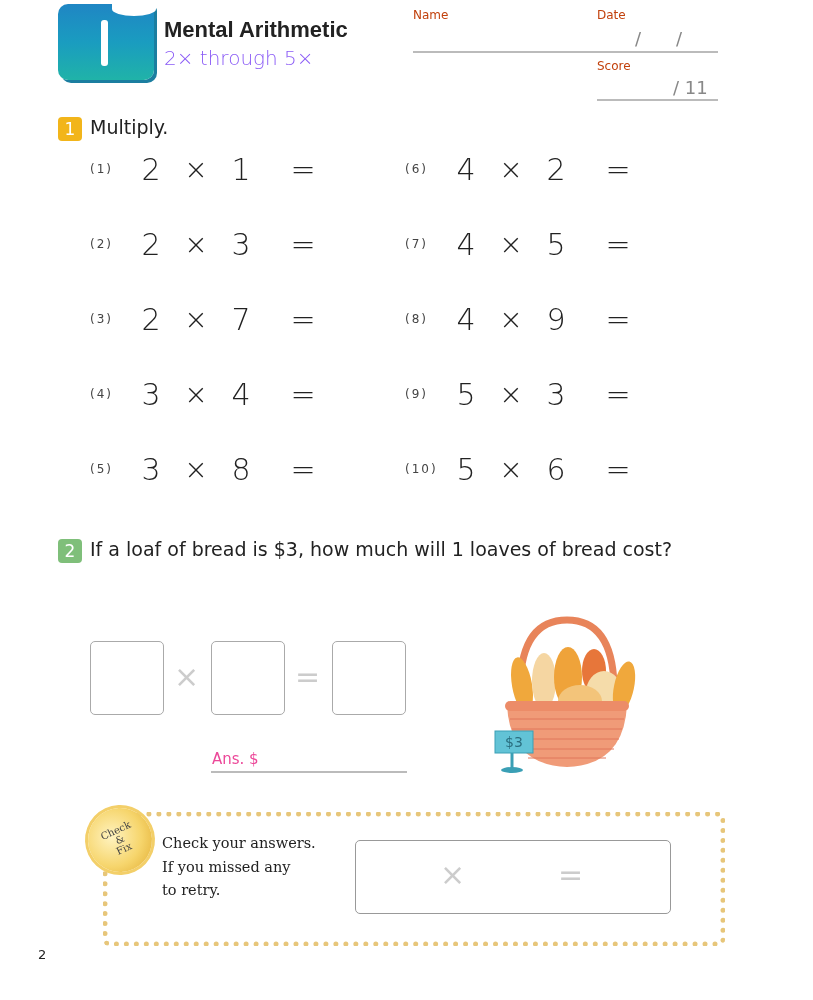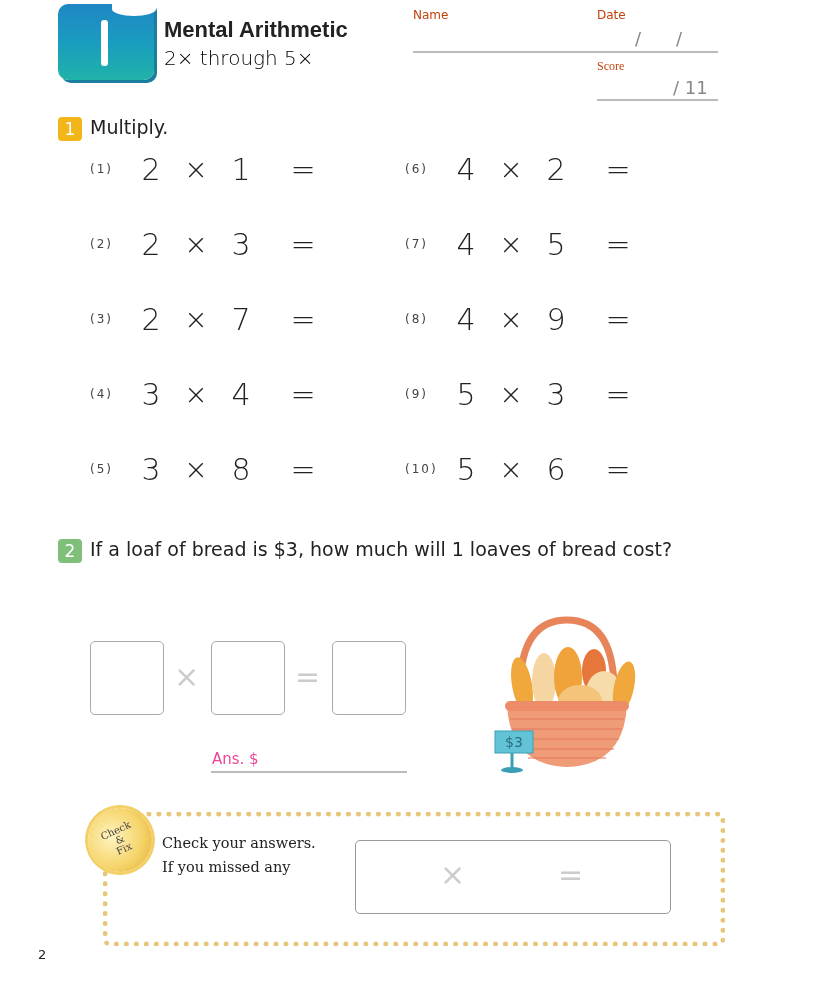--- a/index.html
+++ b/index.html
@@ -8,21 +8,21 @@
     .abs { position:absolute; }
 
     
     .logo { left:58px; top:4px; width:96px; height:76px; border-radius:10px 4px 10px 10px;
             background:linear-gradient(180deg,#1f86c4 0%,#1a9cc0 50%,#20b3a8 100%);
             box-shadow: 3px 3px 0 #1b7ea0; }
     .logo-notch { position:absolute; right:-2px; top:-2px; width:44px; height:14px; background:#fff;
                   border-radius:0 0 50% 50%; }
     .logo-bar { position:absolute; left:43px; top:16px; width:7px; height:46px; background:#fff; border-radius:3px; }
     .title { left:164px; top:17px; font-family:"Liberation Sans", sans-serif; font-weight:bold; font-size:22px; color:#222; }
-    .subtitle { left:164px; top:46px; font-size:20px; color:#000000; font-family:"DejaVu Sans", sans-serif; font-weight:300; }
+    .subtitle { left:164px; top:46px; font-size:20px; color:#8b5cf6; font-family:"DejaVu Sans", sans-serif; font-weight:300; }
 
     .lbl-small { font-size:12px; color:#c2410c; font-family:"DejaVu Sans", sans-serif; }
     .hline { height:2px; background:#bbb; }
     .slash { font-size:18px; color:#888; font-family:"DejaVu Sans", sans-serif; }
 
     
     .badge { width:24px; height:24px; border-radius:4px; color:#fff; font-size:17px;
              display:flex; align-items:center; justify-content:center; font-family:"DejaVu Sans", sans-serif; }
     .badge-yellow { background:#f2b51a; }
     .badge-green { background:#7fbf7a; }
@@ -63,21 +63,21 @@
   <div class="logo-bar"></div>
 </div>
 <div class="abs title">Mental Arithmetic</div>
 <div class="abs subtitle">2× through 5×</div>
 
 <div class="abs lbl-small" style="left:413px;top:8px;">Name</div>
 <div class="abs lbl-small" style="left:597px;top:8px;">Date</div>
 <div class="abs slash" style="left:635px;top:28px;">/</div>
 <div class="abs slash" style="left:676px;top:28px;">/</div>
 <div class="abs hline" style="left:413px;top:51px;width:305px;"></div>
-<div class="abs lbl-small" style="left:597px;top:59px;font-family:Liberation Serif, serif;">Score</div>
+<div class="abs lbl-small" style="left:597px;top:59px;">Score</div>
 <div class="abs slash" style="left:673px;top:77px;">/ 11</div>
 <div class="abs hline" style="left:597px;top:99px;width:121px;"></div>
 
 <div class="abs badge badge-yellow" style="left:58px;top:117px;">1</div>
 <div class="abs section-text" style="left:90px;top:116px;">Multiply.</div>
 
 <div class="abs" style="left:90px;top:149px;">
   <div class="prob" style="margin-bottom:35px;">
     <span class="pnum">(1)</span>
     <span class="tok t-a">2</span>
@@ -193,18 +193,19 @@
 <div class="abs medal">
   <div class="medal-text">
     <div>Check</div>
     <div>&amp;</div>
     <div>Fix</div>
   </div>
 </div>
 <div class="abs check-text">
   <div>Check your answers.</div>
   <div>If you missed any</div>
+  <div>to retry.</div>
 </div>
 <div class="abs retry-box"></div>
 <div class="abs gray-op" style="left:440px;top:857px;">×</div>
 <div class="abs gray-op" style="left:558px;top:857px;">=</div>
 
 <div class="abs page-num">2</div>
 
 </body></html>

